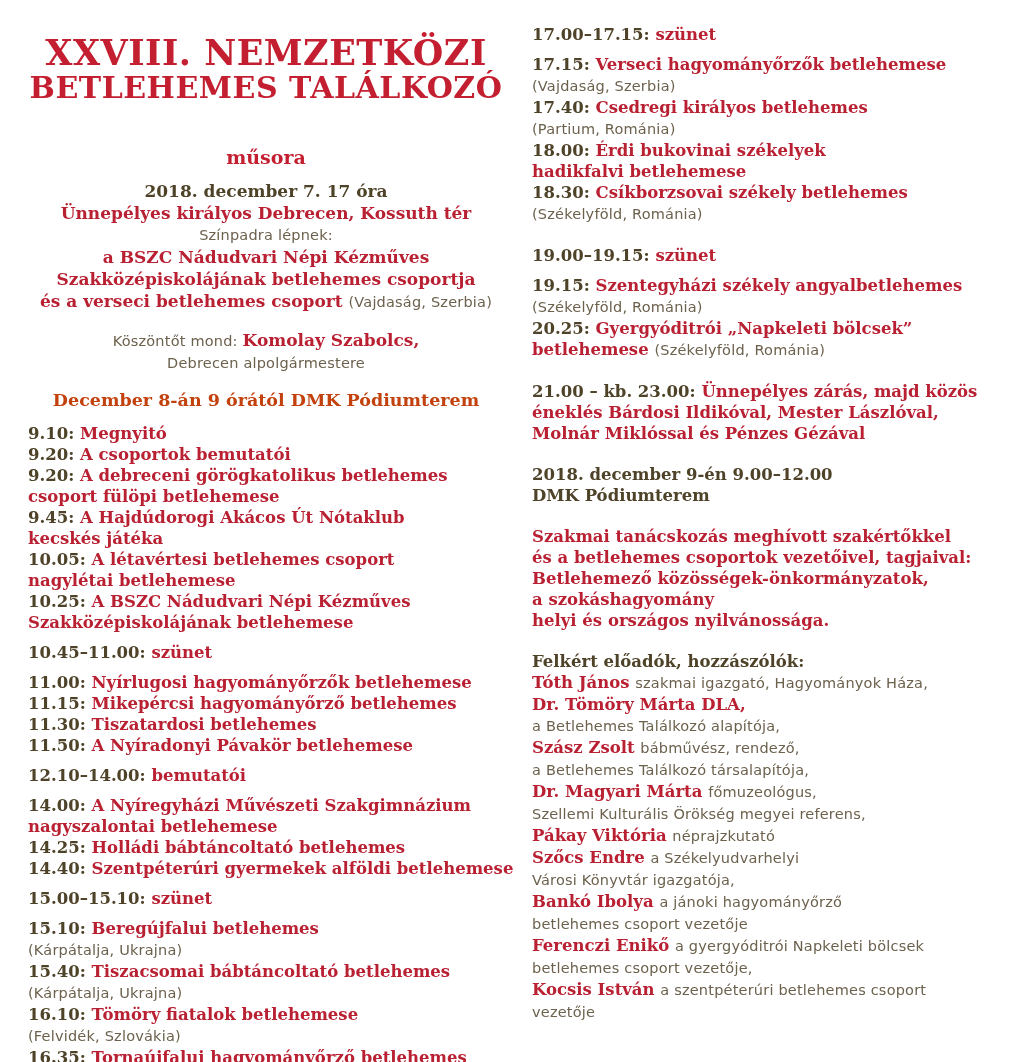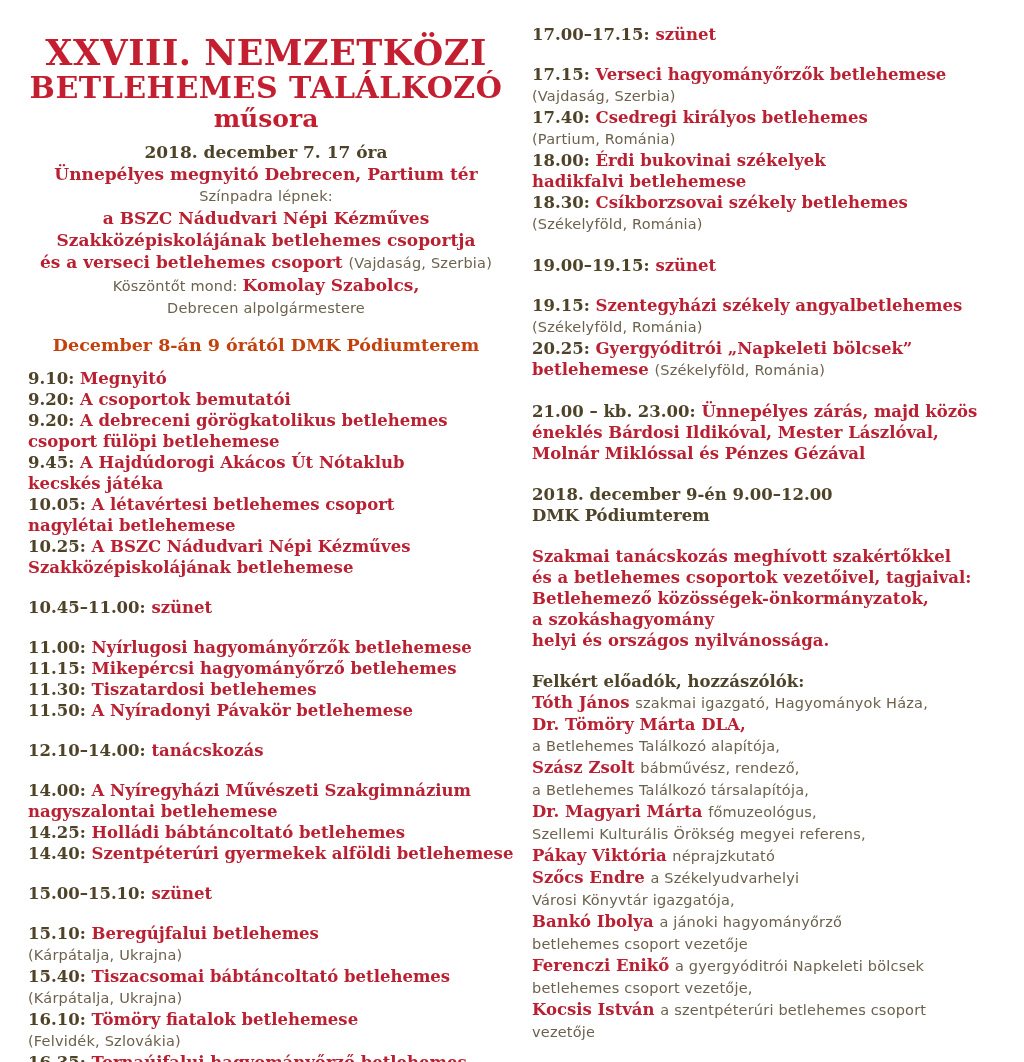--- a/index.html
+++ b/index.html
@@ -11,53 +11,53 @@
     overflow:hidden;
   }
   .col{position:absolute;}
   .col-left{left:28px;top:34px;width:476px;}
   .col-right{left:532px;top:24px;width:478px;}
   p{margin:0;white-space:nowrap;}
   
   .intro{text-align:center;}
   .title1{font-size:35px;line-height:38px;font-weight:bold;color:#c41f30;letter-spacing:0.5px;}
   .title2{font-size:30px;line-height:32px;font-weight:bold;color:#c41f30;letter-spacing:0.5px;}
-  .title3{font-size:25px;line-height:29px;font-weight:bold;color:#c41f30;}
+  .title3{font-size:19px;line-height:29px;font-weight:bold;color:#c41f30;margin-top:39px;}
   
   .time{color:#4e4328;font-weight:bold;}
   .red{color:#b92133;font-weight:bold;}
   .note{color:#6c614d;font-family:"DejaVu Sans", sans-serif;font-weight:normal;font-size:14.5px;letter-spacing:0.2px;text-align:center;}
   
   .intro-line{font-size:17px;line-height:22px;}
   .intro-note{font-size:15px;line-height:22px;}
   .mt8{margin-top:8px;}
-  .mt10{margin-top:0;}
+  .mt10{margin-top:16px;}
   
   .day-header{
     text-align:center;font-size:17.5px;line-height:22px;font-weight:bold;
     color:#c2410c;margin-top:15px;margin-bottom:12px;
   }
   
   .lines .line{font-size:16.5px;line-height:21px;}
-  .lines .line.gap-1{margin-top:19px;}
+  .lines .line.gap-1{margin-top:9px;}
   .lines .line.gap-2{margin-top:20px;}
   .lines .line span{font-weight:bold;}
   .lines .line span.note{font-weight:normal;}
 </style>
 </head>
 <body>
 
 <div class="col col-left">
   <div class="intro">
     <p class="title1">XXVIII. NEMZETKÖZI</p>
     <p class="title2">BETLEHEMES TALÁLKOZÓ</p>
     <p class="title3">műsora</p>
 
     <p class="intro-line mt8"><span class="time">2018. december 7. 17 óra</span></p>
-    <p class="intro-line"><span class="red">Ünnepélyes megnyitó Debrecen, Partium tér</span></p>
+    <p class="intro-line"><span class="red">Ünnepélyes királyos Debrecen, Kossuth tér</span></p>
     <p class="intro-note"><span class="note">Színpadra lépnek:</span></p>
     <p class="intro-line"><span class="red">a BSZC Nádudvari Népi Kézműves</span></p>
     <p class="intro-line"><span class="red">Szakközépiskolájának betlehemes csoportja</span></p>
     <p class="intro-line"><span class="red">és a verseci betlehemes csoport </span><span class="note">(Vajdaság, Szerbia)</span></p>
 
     <p class="intro-line mt10"><span class="note">Köszöntőt mond: </span><span class="red">Komolay Szabolcs,</span></p>
     <p class="intro-note"><span class="note">Debrecen alpolgármestere</span></p>
   </div>
 
   <p class="day-header">December 8-án 9 órától DMK Pódiumterem</p>
@@ -71,21 +71,21 @@
       <p class="line"><span class="red">kecskés játéka</span></p>
       <p class="line"><span class="time">10.05: </span><span class="red">A létavértesi betlehemes csoport</span></p>
       <p class="line"><span class="red">nagylétai betlehemese</span></p>
       <p class="line"><span class="time">10.25: </span><span class="red">A BSZC Nádudvari Népi Kézműves</span></p>
       <p class="line"><span class="red">Szakközépiskolájának betlehemese</span></p>
       <p class="line gap-1"><span class="time">10.45–11.00: </span><span class="red">szünet</span></p>
       <p class="line gap-1"><span class="time">11.00: </span><span class="red">Nyírlugosi hagyományőrzők betlehemese</span></p>
       <p class="line"><span class="time">11.15: </span><span class="red">Mikepércsi hagyományőrző betlehemes</span></p>
       <p class="line"><span class="time">11.30: </span><span class="red">Tiszatardosi betlehemes</span></p>
       <p class="line"><span class="time">11.50: </span><span class="red">A Nyíradonyi Pávakör betlehemese</span></p>
-      <p class="line gap-1"><span class="time">12.10–14.00: </span><span class="red">tanácskozás</span></p>
+      <p class="line gap-1"><span class="time">12.10–14.00: </span><span class="red">bemutatói</span></p>
       <p class="line gap-1"><span class="time">14.00: </span><span class="red">A Nyíregyházi Művészeti Szakgimnázium</span></p>
       <p class="line"><span class="red">nagyszalontai betlehemese</span></p>
       <p class="line"><span class="time">14.25: </span><span class="red">Holládi bábtáncoltató betlehemes</span></p>
       <p class="line"><span class="time">14.40: </span><span class="red">Szentpéterúri gyermekek alföldi betlehemese</span></p>
       <p class="line gap-1"><span class="time">15.00–15.10: </span><span class="red">szünet</span></p>
       <p class="line gap-1"><span class="time">15.10: </span><span class="red">Beregújfalui betlehemes</span></p>
       <p class="line"><span class="note">(Kárpátalja, Ukrajna)</span></p>
       <p class="line"><span class="time">15.40: </span><span class="red">Tiszacsomai bábtáncoltató betlehemes</span></p>
       <p class="line"><span class="note">(Kárpátalja, Ukrajna)</span></p>
       <p class="line"><span class="time">16.10: </span><span class="red">Tömöry fiatalok betlehemese</span></p>

